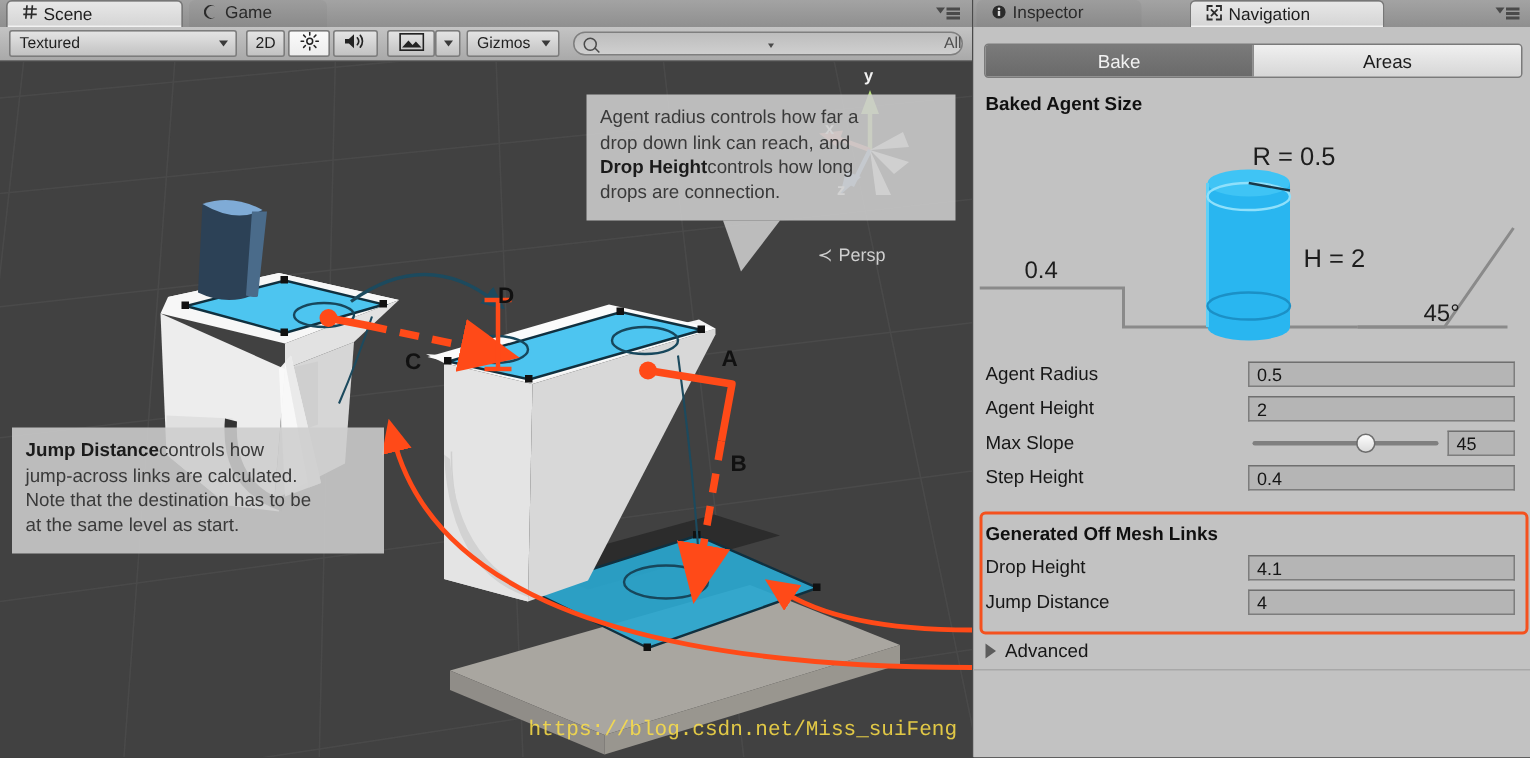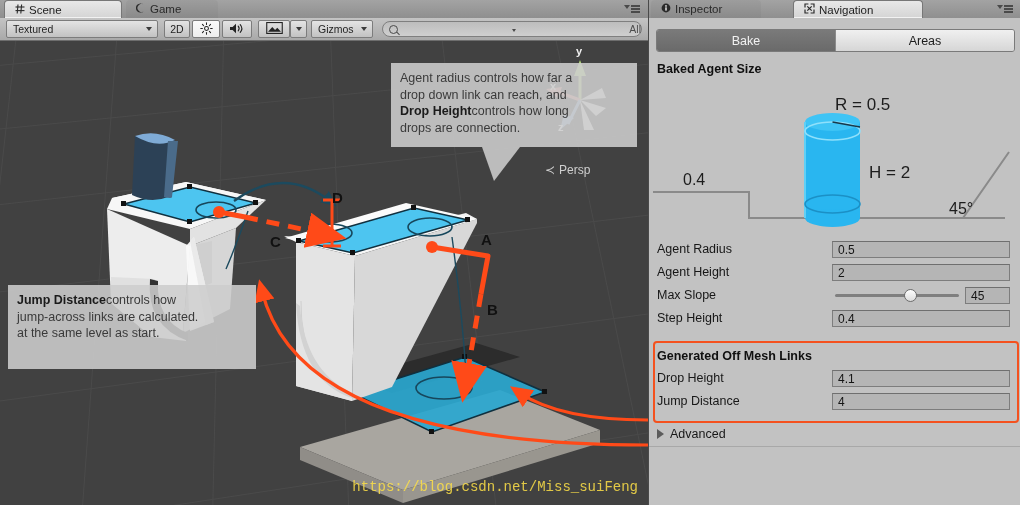--- a/index.html
+++ b/index.html
@@ -323,20 +323,21 @@
           </div>
       </div>
       <svg style="position:absolute;left:480px;top:104px;" width="60" height="40">
         <path d="M2 2 L40 2 L14 36 Z" fill="rgba(205,205,205,0.88)"></path>
       </svg>
 
       <div class="callout" style="left:8px;top:244px;width:248px;height:84px;">
         <div>
             <div><b>Jump Distance</b><span>controls how</span></div>
             <div><span>jump-across links are calculated.</span></div>
+            <div><span>Note that the destination has to be</span></div>
             <div><span>at the same level as start.</span></div>
           </div>
       </div>
 
       <span class="ptlabel" id="pl0" style="left: 481px; top: 190px;">A</span>
       <span class="ptlabel" id="pl1" style="left: 487px; top: 260px;">B</span>
       <span class="ptlabel" id="pl2" style="left: 270px; top: 192px;">C</span>
       <span class="ptlabel" id="pl3" style="left: 332px; top: 148px;">D</span>
 
       <span class="watermark">https://blog.csdn.net/Miss_suiFeng</span>

